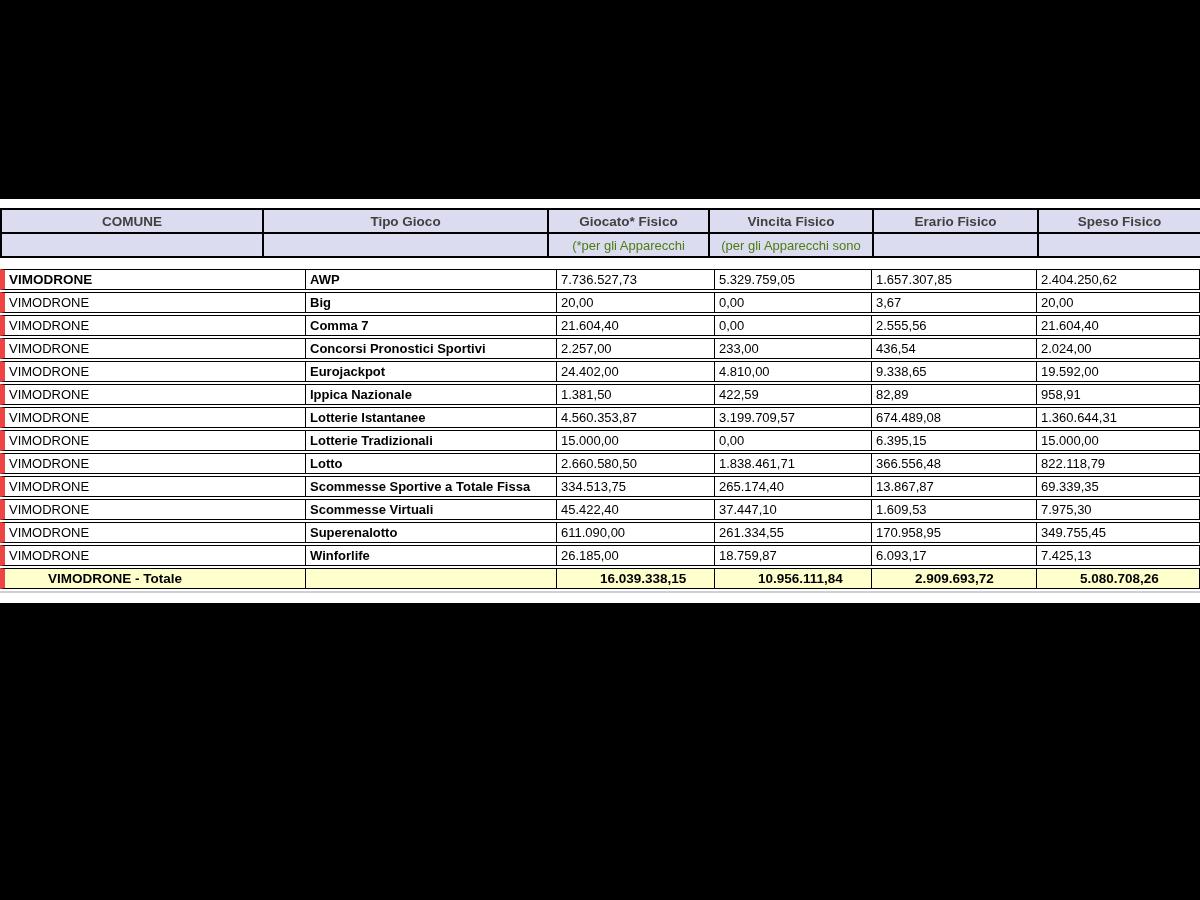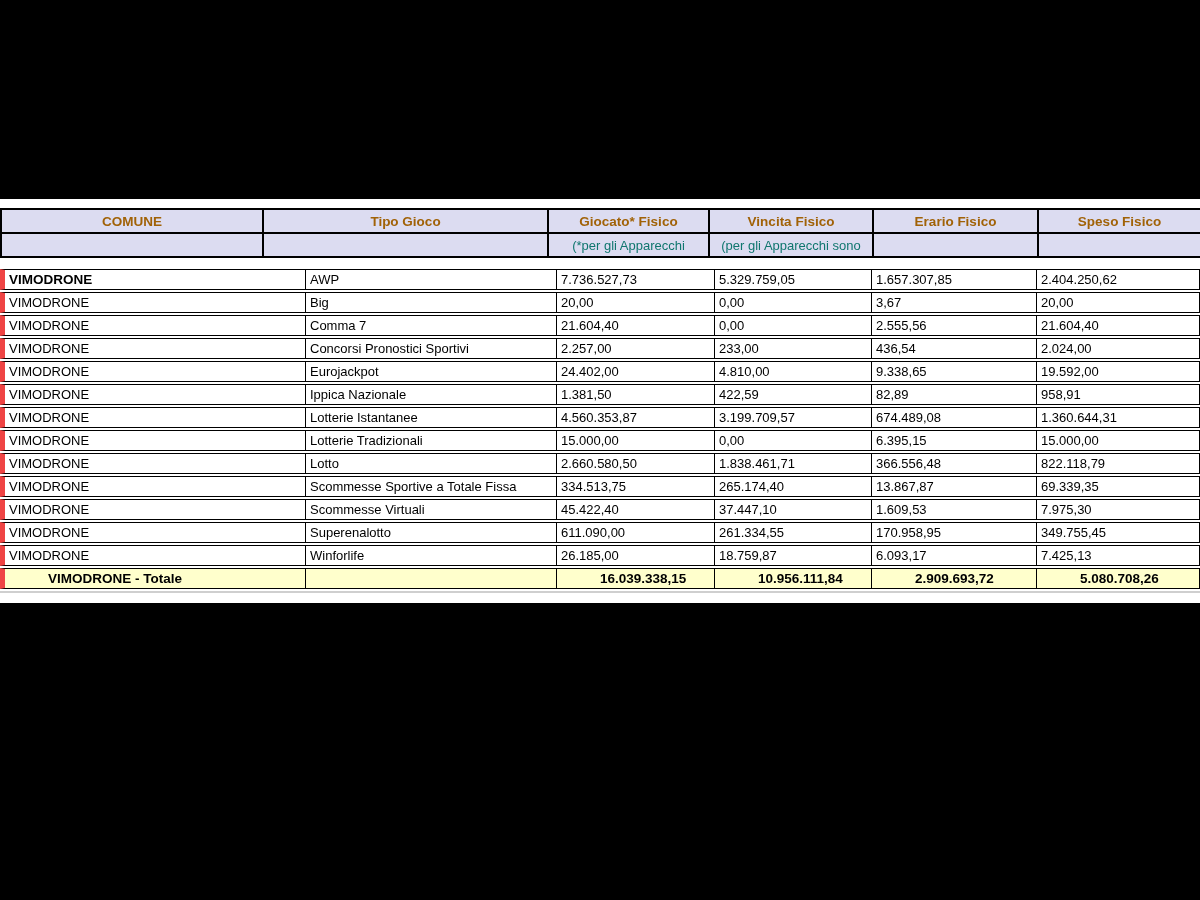--- a/index.html
+++ b/index.html
@@ -32,26 +32,26 @@
   .header-table th, .header-table td {
     border: 2px solid #000;
     padding: 0 2px;
     height: 22px;
     text-align: center;
     vertical-align: middle;
     overflow: hidden;
     white-space: nowrap;
   }
   .h-main th {
-    color: #a16207;
+    color: #404040;
     font-size: 13.5px;
     font-weight: bold;
   }
   .h-sub td {
-    color: #0f766e;
+    color: #4d7c0f;
     font-size: 13px;
     font-weight: normal;
   }
   .gap { height: 9px; background: #fff; }
 
   
   .body-table {
     width: 1200px;
     border-collapse: separate;
     border-spacing: 0 2px;
@@ -67,21 +67,21 @@
     padding: 0 4px;
     font-size: 13px;
     color: #000;
     vertical-align: middle;
     overflow: hidden;
     white-space: nowrap;
   }
   .body-table td:first-child { border-left: 5px solid #ef4444; }
   .c-comune { font-size: 15px; }
   .first-row .c-comune { font-size: 13.5px; font-weight: bold; }
-  .c-tipo { font-weight: normal; font-size: 13.5px; }
+  .c-tipo { font-weight: bold; font-size: 13.5px; }
   .num { text-align: left; padding-right: 5px; }
   .total-row td {
     background: #ffffcc;
     font-weight: bold;
     font-size: 13.5px;
     padding-left: 43px;
   }
 </style>
 </head>
 <body>

